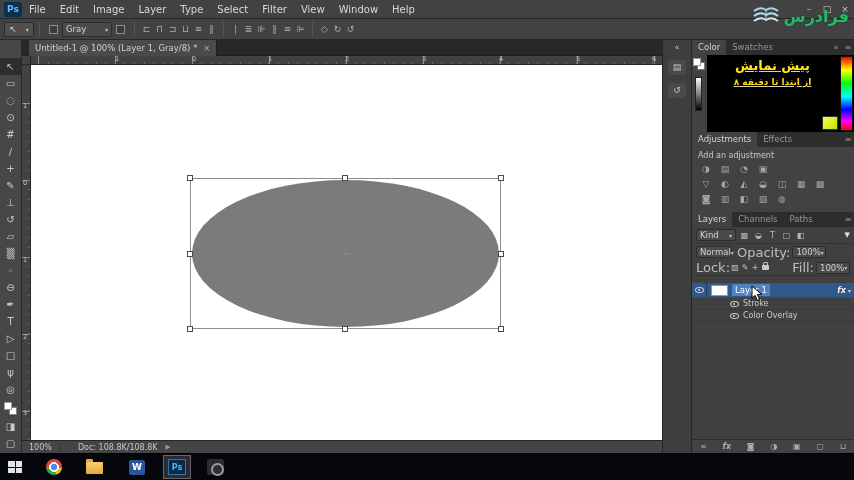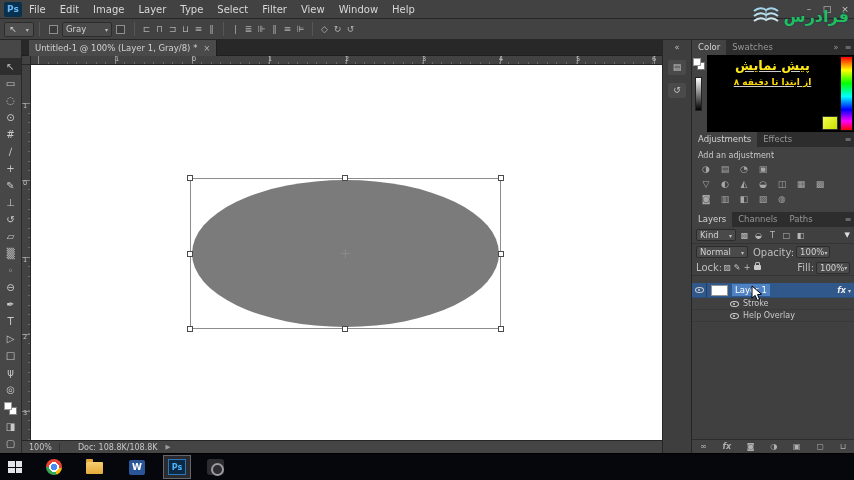--- a/index.html
+++ b/index.html
@@ -108,22 +108,22 @@
   .adjheading { font-size:8px; color:#c9c9c9; margin:4px 0 2px 6px; }
   .adjrow { display:flex; gap:5px; padding-left:7px; }
   .adjicon { width:14px; text-align:center; font-size:9px; color:#a6a6a6; line-height:15px; }
   .s-layers { top:172px; }
   .layersbody { position:absolute; left:0; right:0; top:187px; bottom:0; background:#404040; }
   .filterrow { position:absolute; left:0; right:0; top:0; height:17px; display:flex; align-items:center; padding:0 4px; gap:3px; border-bottom:1px solid #343434; }
   .dd-kind { width:40px; height:12px; }
   .ficon { width:11px; text-align:center; font-size:8px; color:#b8b8b8; }
   .funnel { margin-left:auto; font-size:7px; color:#e0e0e0; }
   .blendrow { position:absolute; left:0; right:0; top:17px; height:16px; display:flex; align-items:center; padding:0 4px; }
-  .dd-blend { width:52px; height:12px; }
-  .plabel { font-size:10px; color:#bdbdbd; margin-left:5px; }
+  .dd-blend { width:36px; height:12px; }
+  .plabel { font-size:13px; color:#bdbdbd; margin-left:5px; }
   .dd-val { width:34px; height:12px; margin-left:2px; }
   .lockrow { position:absolute; left:0; right:0; top:33px; height:16px; display:flex; align-items:center; padding:0 4px; border-bottom:1px solid #343434; }
   .lkicon { width:10px; text-align:center; font-size:8px; color:#c0c0c0; }
   .fill-label { margin-left:auto; }
   .layerslist { position:absolute; left:0; right:0; top:49px; bottom:14px; }
   .lrow { display:flex; align-items:center; height:15px; font-size:8.5px; color:#c9c9c9; border-bottom:1px solid rgba(0,0,0,.12); margin-top:0; }
   .lrow.first { margin-top:7px; }
   .lrow.sel { background:#30588a; }
   .eyecell { width:15px; align-self:stretch; display:flex; align-items:center; justify-content:center; border-right:1px solid rgba(0,0,0,.3); }
   .eye { width:9px; height:6px; border:1px solid #cfcfcf; border-radius:50%; position:relative; display:inline-block; }
@@ -422,21 +422,21 @@
         <div class="lrow sub sub2">
           <span class="eyecell">
               <span class="eye"></span>
             </span>
           <span class="subname">Stroke</span>
         </div>
         <div class="lrow sub sub2">
           <span class="eyecell">
               <span class="eye"></span>
             </span>
-          <span class="subname">Help Overlay</span>
+          <span class="subname">Color Overlay</span>
         </div>
       </div>
       <div class="layersbar">
         <span class="lbicon">∞</span>
         <span class="lbicon fx">fx</span>
         <span class="lbicon">◙</span>
         <span class="lbicon">◑</span>
         <span class="lbicon">▣</span>
         <span class="lbicon">▢</span>
         <span class="lbicon">⊔</span>

